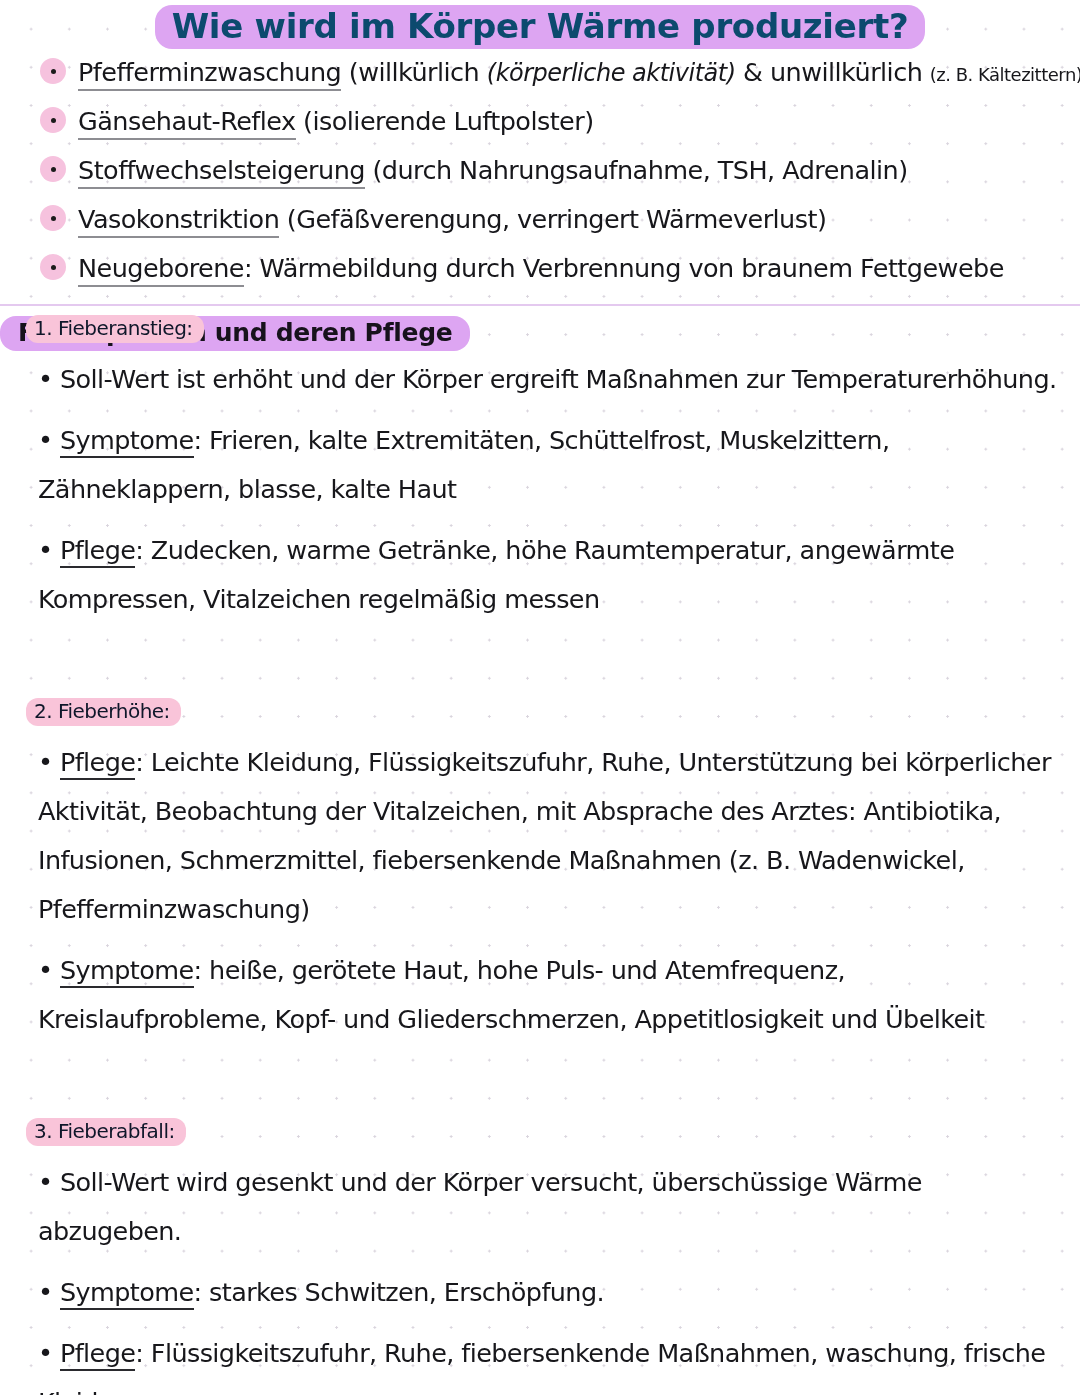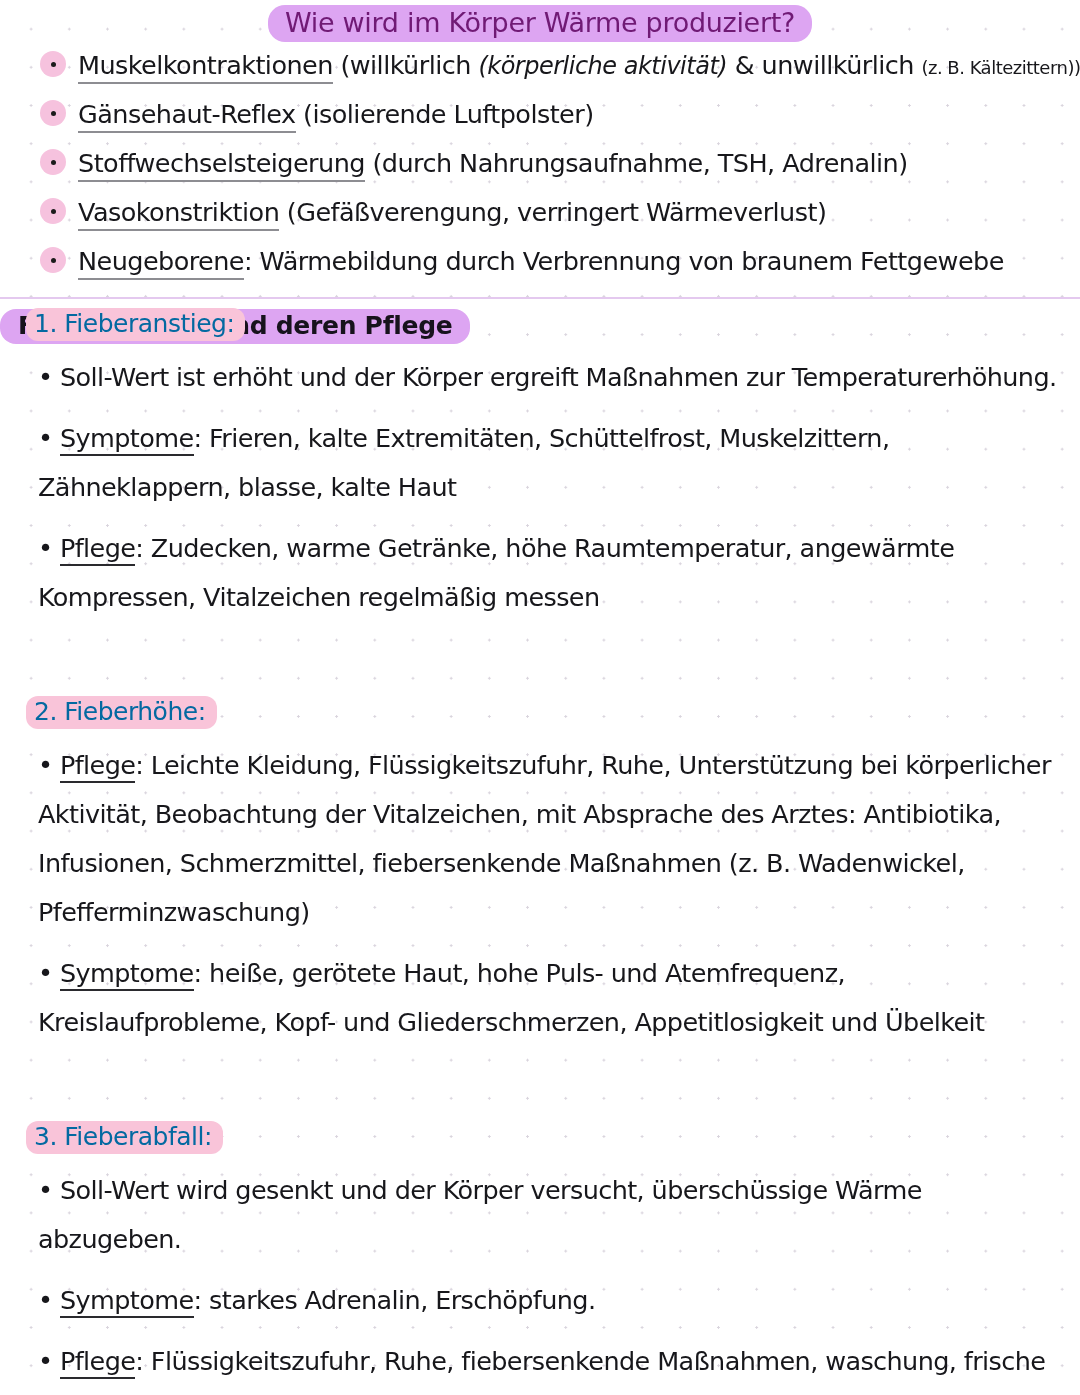--- a/index.html
+++ b/index.html
@@ -44,24 +44,24 @@
 
   .title-row {
     text-align: center;
     padding-top: 5px;
     line-height: 1;
   }
 
   .title-pill {
     display: inline-block;
     background: #dda5f2;
-    color: #701a75;
-    font-family: "DejaVu Sans", sans-serif;
-    font-weight: normal;
-    font-size: 27px;
+    color: #0c4a6e;
+    font-family: "DejaVu Sans", sans-serif;
+    font-weight: bold;
+    font-size: 34px;
     letter-spacing: -0.3px;
     padding: 4px 17px 6px 17px;
     border-radius: 17px;
     white-space: nowrap;
   }
 
   .bullets {
     margin: 0;
     padding: 0;
     list-style: none;
@@ -147,23 +147,23 @@
     white-space: nowrap;
   }
 
   
   .phase {
     padding-left: 26px;
   }
   .phase-title {
     display: inline-block;
     background: #f9c4d9;
-    color: #0369a1;
-    font-family: "DejaVu Sans", sans-serif;
-    font-size: 25px;
+    color: #0f172a;
+    font-family: "DejaVu Sans", sans-serif;
+    font-size: 20px;
     letter-spacing: -0.5px;
     padding: 1px 11px 3px 8px;
     border-radius: 12px;
     white-space: nowrap;
   }
 
   .para {
     font-family: "DejaVu Sans", sans-serif;
     font-size: 25.5px;
     color: #17171b;
@@ -207,21 +207,21 @@
     <div class="block-top">
 
       <div class="title-row">
         <span class="title-pill">Wie wird im Körper Wärme produziert?</span>
       </div>
 
       <ul class="bullets">
 
         <li class="bullet-row">
           <span class="dot-marker"></span>
-          <span class="bullet-text"><span class="uline">Muskelkontraktionen</span><span> (willkürlich </span><span class="small-note">(körperliche aktivität)</span><span> &amp; unwillkürlich </span><span class="smaller-note">(z. B. Kältezittern))</span></span>
+          <span class="bullet-text"><span class="uline">Pfefferminzwaschung</span><span> (willkürlich </span><span class="small-note">(körperliche aktivität)</span><span> &amp; unwillkürlich </span><span class="smaller-note">(z. B. Kältezittern))</span></span>
         </li>
 
         <li class="bullet-row">
           <span class="dot-marker"></span>
           <span class="bullet-text"><span class="uline">Gänsehaut-Reflex</span><span> (isolierende Luftpolster)</span></span>
         </li>
 
         <li class="bullet-row">
           <span class="dot-marker"></span>
           <span class="bullet-text"><span class="uline">Stoffwechselsteigerung</span><span> (durch Nahrungsaufnahme, TSH, Adrenalin)</span></span>
@@ -262,20 +262,20 @@
         <span class="phase-title">2. Fieberhöhe:</span>
         <p class="para wrap"><span>• </span><span class="kw">Pflege</span><span>: Leichte Kleidung, Flüssigkeitszufuhr, Ruhe, Unterstützung bei körperlicher Aktivität, Beobachtung der Vitalzeichen, mit Absprache des Arztes: Antibiotika, Infusionen, Schmerzmittel, fiebersenkende Maßnahmen (z. B. Wadenwickel, Pfefferminzwaschung)</span></p>
         <p class="para wrap"><span>• </span><span class="kw">Symptome</span><span>: heiße, gerötete Haut, hohe Puls- und Atemfrequenz, Kreislaufprobleme, Kopf- und Gliederschmerzen, Appetitlosigkeit und Übelkeit</span></p>
       </div>
 
       <div class="gap-lg"></div>
 
       <div class="phase">
         <span class="phase-title">3. Fieberabfall:</span>
         <p class="para wrap">• Soll-Wert wird gesenkt und der Körper versucht, überschüssige Wärme abzugeben.</p>
-        <p class="para wrap"><span>• </span><span class="kw">Symptome</span><span>: starkes Adrenalin, Erschöpfung.</span></p>
+        <p class="para wrap"><span>• </span><span class="kw">Symptome</span><span>: starkes Schwitzen, Erschöpfung.</span></p>
         <p class="para wrap"><span>• </span><span class="kw">Pflege</span><span>: Flüssigkeitszufuhr, Ruhe, fiebersenkende Maßnahmen, waschung, frische Kleidung</span></p>
       </div>
 
     </div>
 
   </div>
 </div>
 
 </body></html>

